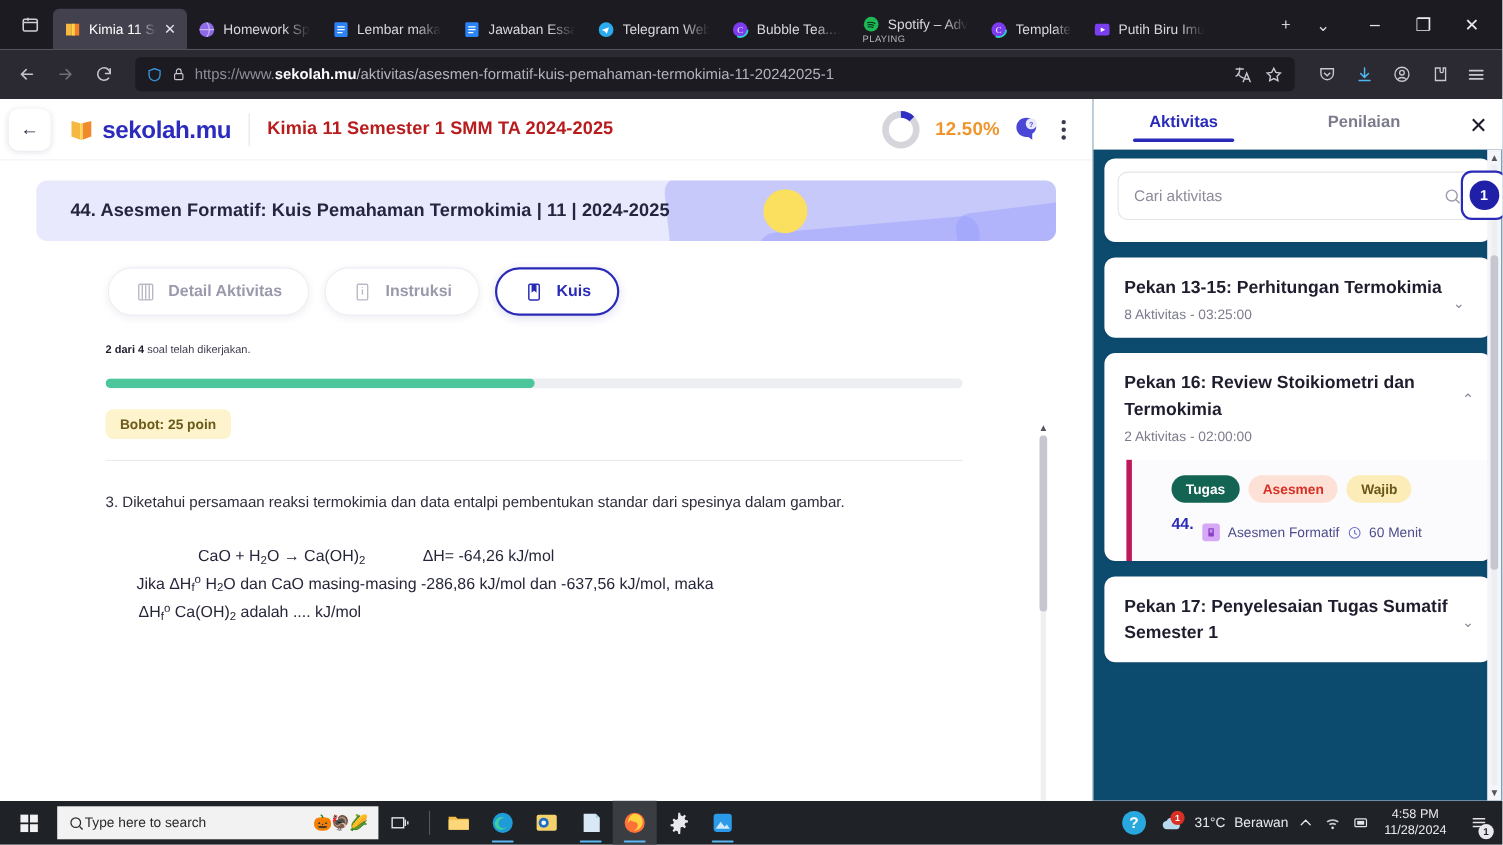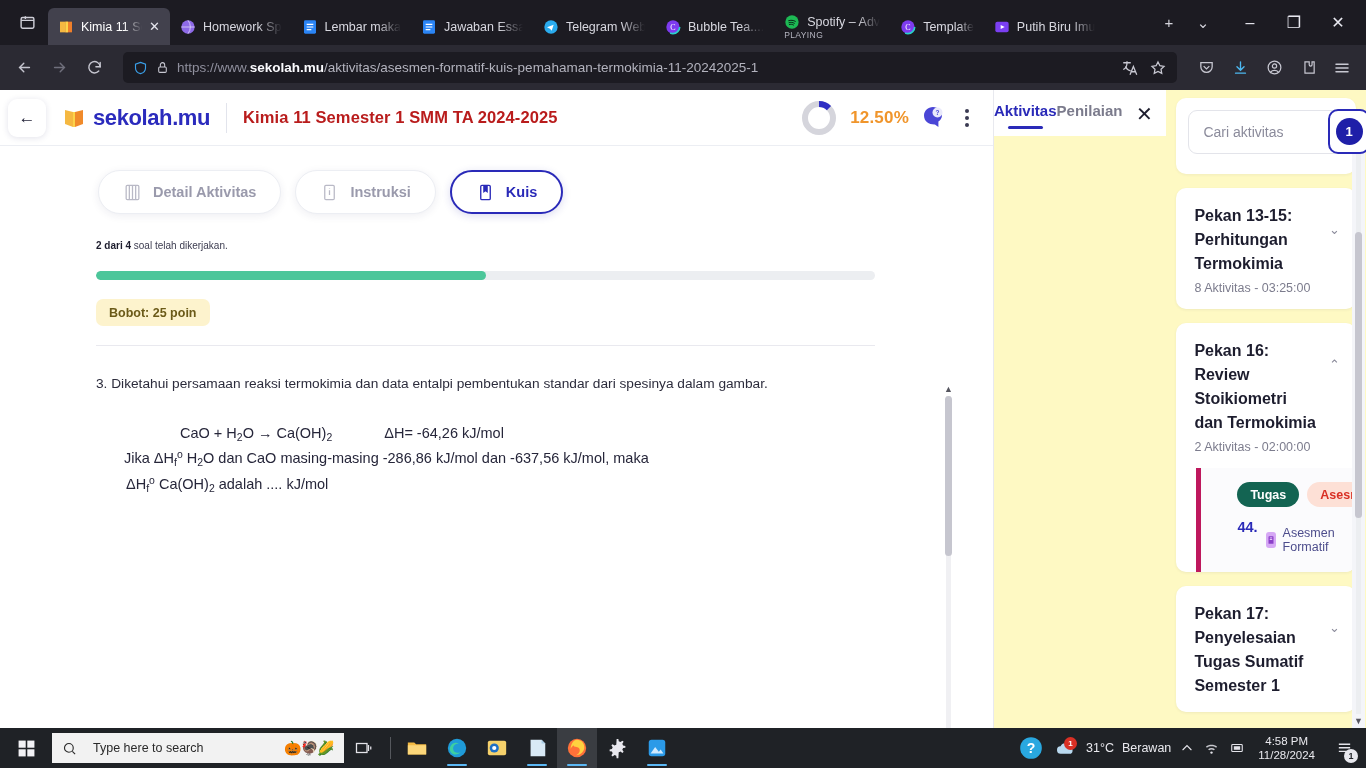--- a/index.html
+++ b/index.html
@@ -141,21 +141,21 @@
   sup { font-size: .72em; vertical-align: 0.45em; }
 
   
   .inner-sb { position: absolute; right: 38px; top: 236px; width: 13px; height: 394px; }
   .inner-sb .track { position: absolute; top: 14px; bottom: 14px; left: 4px; width: 5px; background: #f0f0f3; }
   .inner-sb .thumb { position: absolute; top: 14px; left: 3px; width: 7px; height: 160px; background: #c6c6cf; border-radius: 4px; }
   .inner-sb .arw { position: absolute; left: 0; width: 13px; height: 14px; color: #55555f; font-size: 9px; display: flex; align-items: center; justify-content: center; }
 
   
   .right-pane {
-    width: 373px; flex: 0 0 373px; background: #fef9c3; display: flex; flex-direction: row;
+    width: 373px; flex: 0 0 373px; background: #0c4a6e; display: flex; flex-direction: column;
     position: relative; border-left: 1px solid #e8e9ef;
   }
   .rp-tabs { height: 46px; display: flex; align-items: flex-start; padding-top: 12px; background: #fff; }
   .rp-tab {
     flex: 1; text-align: center; font-size: 15px; font-weight: 700; color: #7b7b8c;
     padding-bottom: 10px; position: relative;
   }
   .rp-tab.active { color: #2a2ab8; }
   .rp-tab.active::after {
     content: ""; position: absolute; left: 22%; right: 22%; bottom: 0; height: 3.5px; background: #2a2ab8; border-radius: 2px;
@@ -212,21 +212,21 @@
   .rp-sb .rarw { position: absolute; left: 0; width: 13px; height: 14px; color: #55555f; font-size: 9px; display: flex; align-items: center; justify-content: center; }
 
   
   .taskbar {
     height: 40px; flex: 0 0 40px; background: #1f2226; display: flex; align-items: center;
     padding: 0 0 0 2px; color: #e9e9ee;
   }
   .start { width: 48px; height: 40px; display: flex; align-items: center; justify-content: center; }
   .tb-search {
     width: 292px; height: 30px; background: #f2f2f2; display: flex; align-items: center;
-    gap: 16px; padding: 0 10px; color: #2a2a2a; font-size: 12.5px; margin-left: 2px;
+    gap: 0; padding: 0 10px; color: #2a2a2a; font-size: 12.5px; margin-left: 2px;
   }
   .tb-search-text { flex: 1; }
   .tb-emoji { font-size: 14px; letter-spacing: -1px; }
   .tb-icon { width: 40px; height: 40px; display: flex; align-items: center; justify-content: center; position: relative; }
   .tb-icon.running::after { content: ""; position: absolute; bottom: 2px; left: 10px; width: 20px; height: 2.5px; background: #5bb8f5; border-radius: 2px; }
   .tb-icon.focus { background: #3a3d42; }
   .tb-sep { width: 1px; height: 22px; background: #55585d; margin: 0 6px; }
   .tray { margin-left: auto; display: flex; align-items: center; gap: 9px; padding-right: 6px; font-size: 12.5px; }
   .weather { display: flex; align-items: center; gap: 8px; position: relative; }
   .wx-badge {
@@ -453,20 +453,27 @@
           <div class="kebab">
               <i></i>
               <i></i>
               <i></i>
             </div>
         </div>
       </div>
 
       <div class="scroll-area">
 
+        <div class="banner">
+          <div class="shape s1"></div>
+          <div class="shape s2"></div>
+          <div class="shape s3"></div>
+          <div class="sun"></div>
+          <div class="banner-title">44. Asesmen Formatif: Kuis Pemahaman Termokimia | 11 | 2024-2025</div>
+        </div>
 
         <div class="tabs-row">
           <div class="pill-tab">
             <svg width="19" height="19" viewBox="0 0 24 24" fill="none" stroke="#b9b9c6" stroke-width="1.6">
                 <rect x="4" y="3" width="16" height="18" rx="1.5"></rect>
                 <path d="M8 3v18M12 3v18M16 3v18"></path>
               </svg>
             <span>Detail Aktivitas</span>
           </div>
           <div class="pill-tab">

